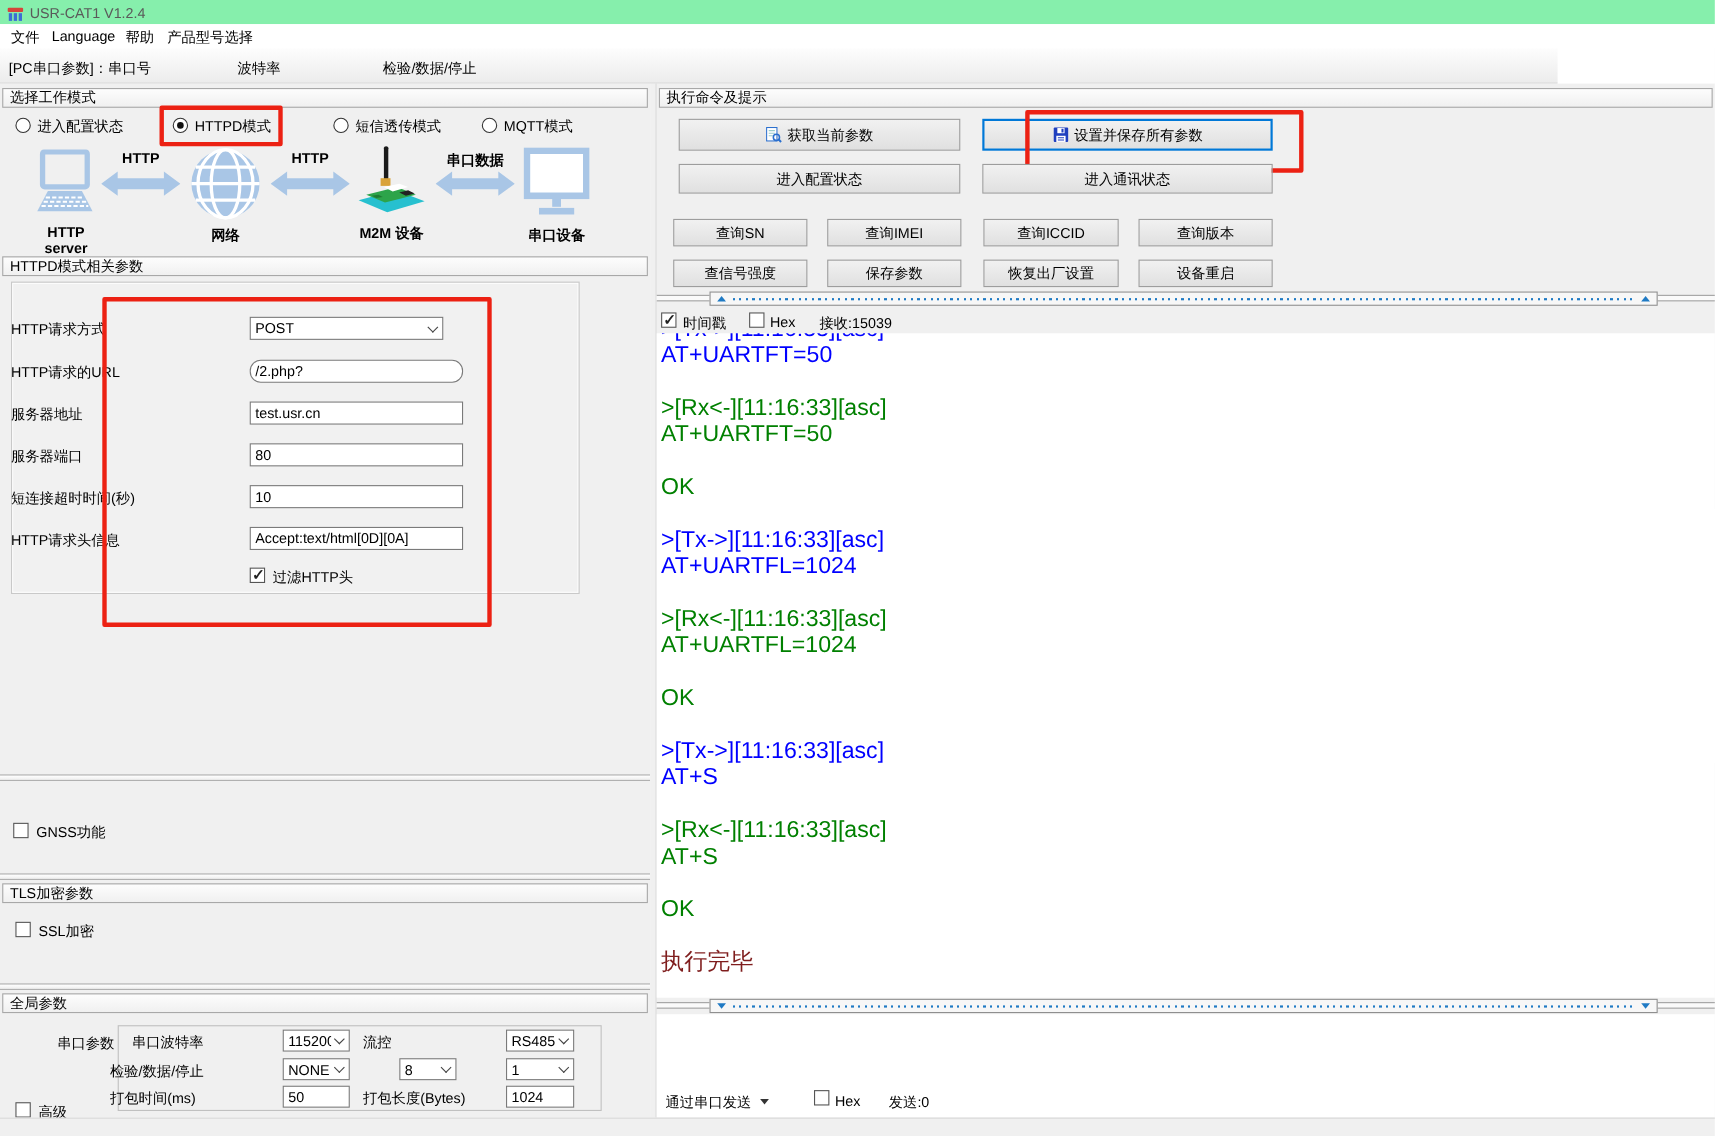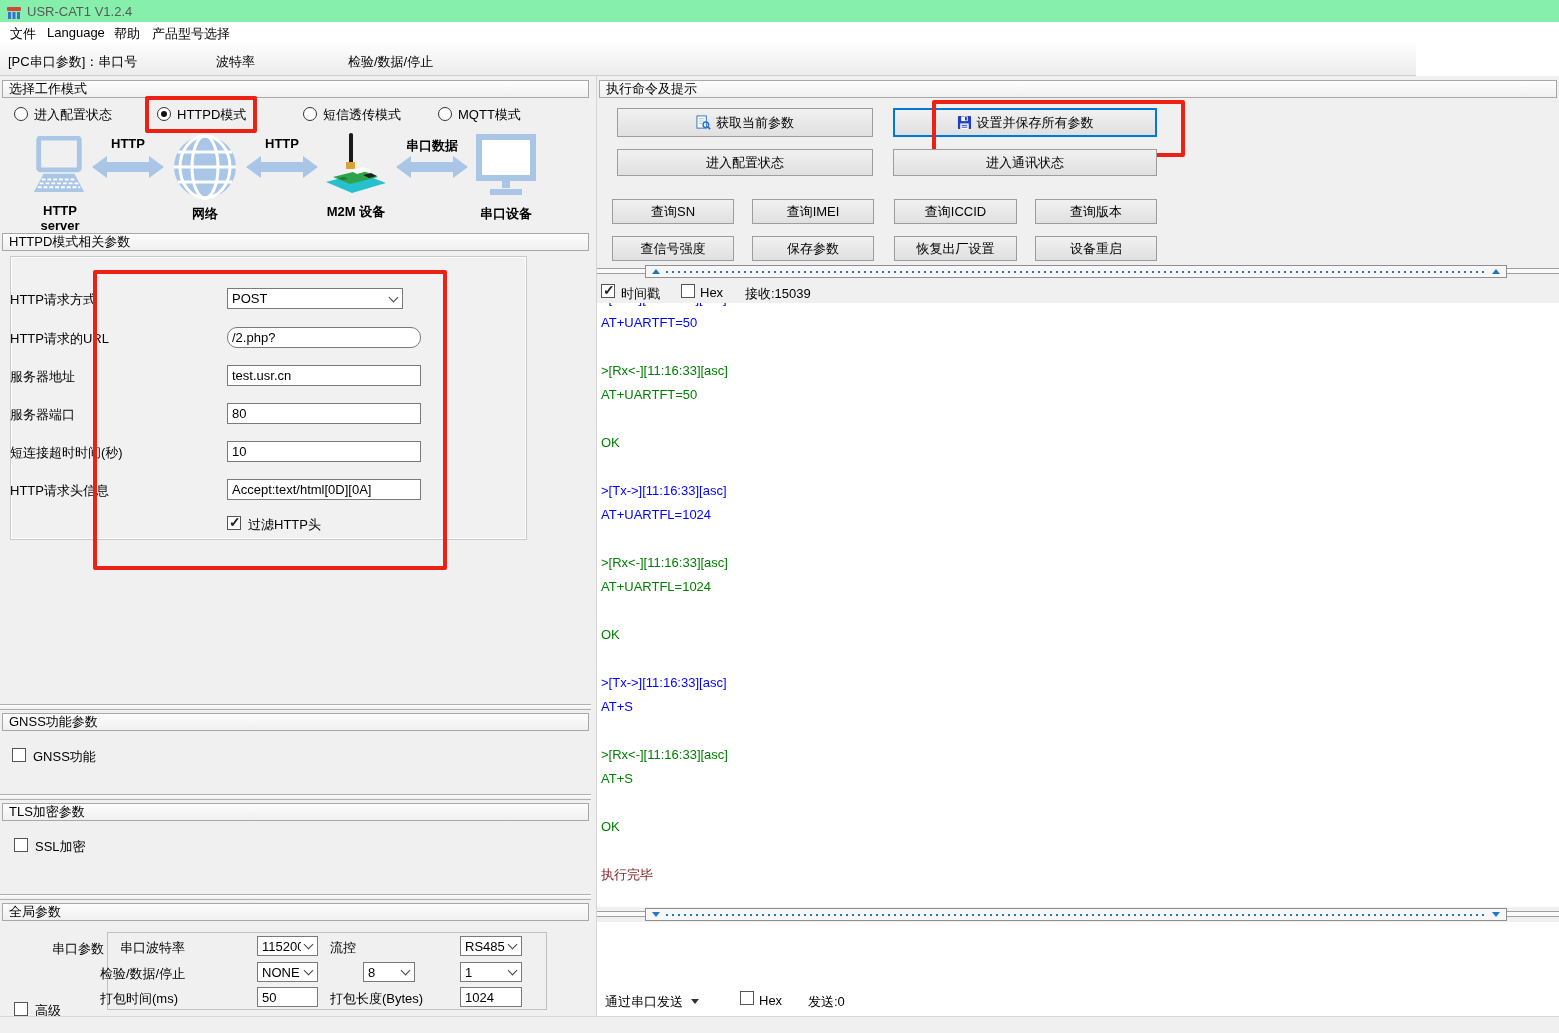--- a/index.html
+++ b/index.html
@@ -64,21 +64,21 @@
   .hline { position:absolute; height:6px; border-top:1px solid #9f9f9f; border-bottom:1px solid #9f9f9f; background:#fafafa; }
   .sp-handle { position:absolute; height:13px; background:#f7f7f7; border:1px solid #8f8f8f;
                display:flex; align-items:center; padding:0 6px; }
   .sp-dots { flex:1; height:2px; margin:0 6px;
              background-image:repeating-linear-gradient(90deg,#1f7ac4 0 2px,transparent 2px 6px); }
   .tri-up   { width:0; height:0; border-left:4px solid transparent; border-right:4px solid transparent; border-bottom:5px solid #1f7ac4; }
   .tri-down { width:0; height:0; border-left:4px solid transparent; border-right:4px solid transparent; border-top:5px solid #1f7ac4; }
   .tri-dd   { display:inline-block; width:0; height:0; border-left:4px solid transparent; border-right:4px solid transparent; border-top:5px solid #333; margin-left:8px; vertical-align:2px; }
 
   
-  .log { position:absolute; background:#fff; overflow:hidden; font-size:13px; line-height:24px; padding-left:4px; }
+  .log { position:absolute; background:#fff; overflow:hidden; font-size:21px; line-height:24px; padding-left:4px; }
   .log-line { white-space:pre; height:24px; }
   .log-line.tx { color:#0000ff; }
   .log-line.rx { color:#008000; }
   .log-line.plain { color:#7f1d1d; }
 
   .led { position:absolute; width:13px; height:13px; border:1px solid #1a7f2a; border-radius:3px;
          background:linear-gradient(#3fd44f,#1f9e30); }
   .close-port { position:absolute; color:#0000e0; font-weight:bold; font-size:14px; }
 </style>
 </head>
@@ -217,21 +217,20 @@
 
   <div class="frow-label" style="left:10px;top:406px;width:212px">HTTP请求头信息</div>
   <input class="txt" style="left: 227px; top: 403px; width: 194px;" value="Accept:text/html[0D][0A]">
 
   <span class="cb checked" style="left:227px;top:440px"></span>
   <span class="abs" style="left:248px;top:440px">过滤HTTP头</span>
 
   <div class="redbox" style="left:93px;top:194px;width:354px;height:300px"></div>
 
   <div class="abs groove" style="left:0;top:628px;width:591px"></div>
-  <div class="abs sec-hdr" style="left:2px;top:637px;right:2px">GNSS功能参数</div>
   <span class="cb" style="left:12px;top:672px"></span>
   <span class="abs" style="left:33px;top:672px">GNSS功能</span>
 
   <div class="abs groove" style="left:0;top:718px;width:591px"></div>
   <div class="abs sec-hdr" style="left:2px;top:727px;right:2px">TLS加密参数</div>
   <span class="cb" style="left:14px;top:762px"></span>
   <span class="abs" style="left:35px;top:762px">SSL加密</span>
 
   <div class="abs groove" style="left:0;top:818px;width:591px"></div>
   <div class="abs sec-hdr" style="left:2px;top:827px;right:2px">全局参数</div>

